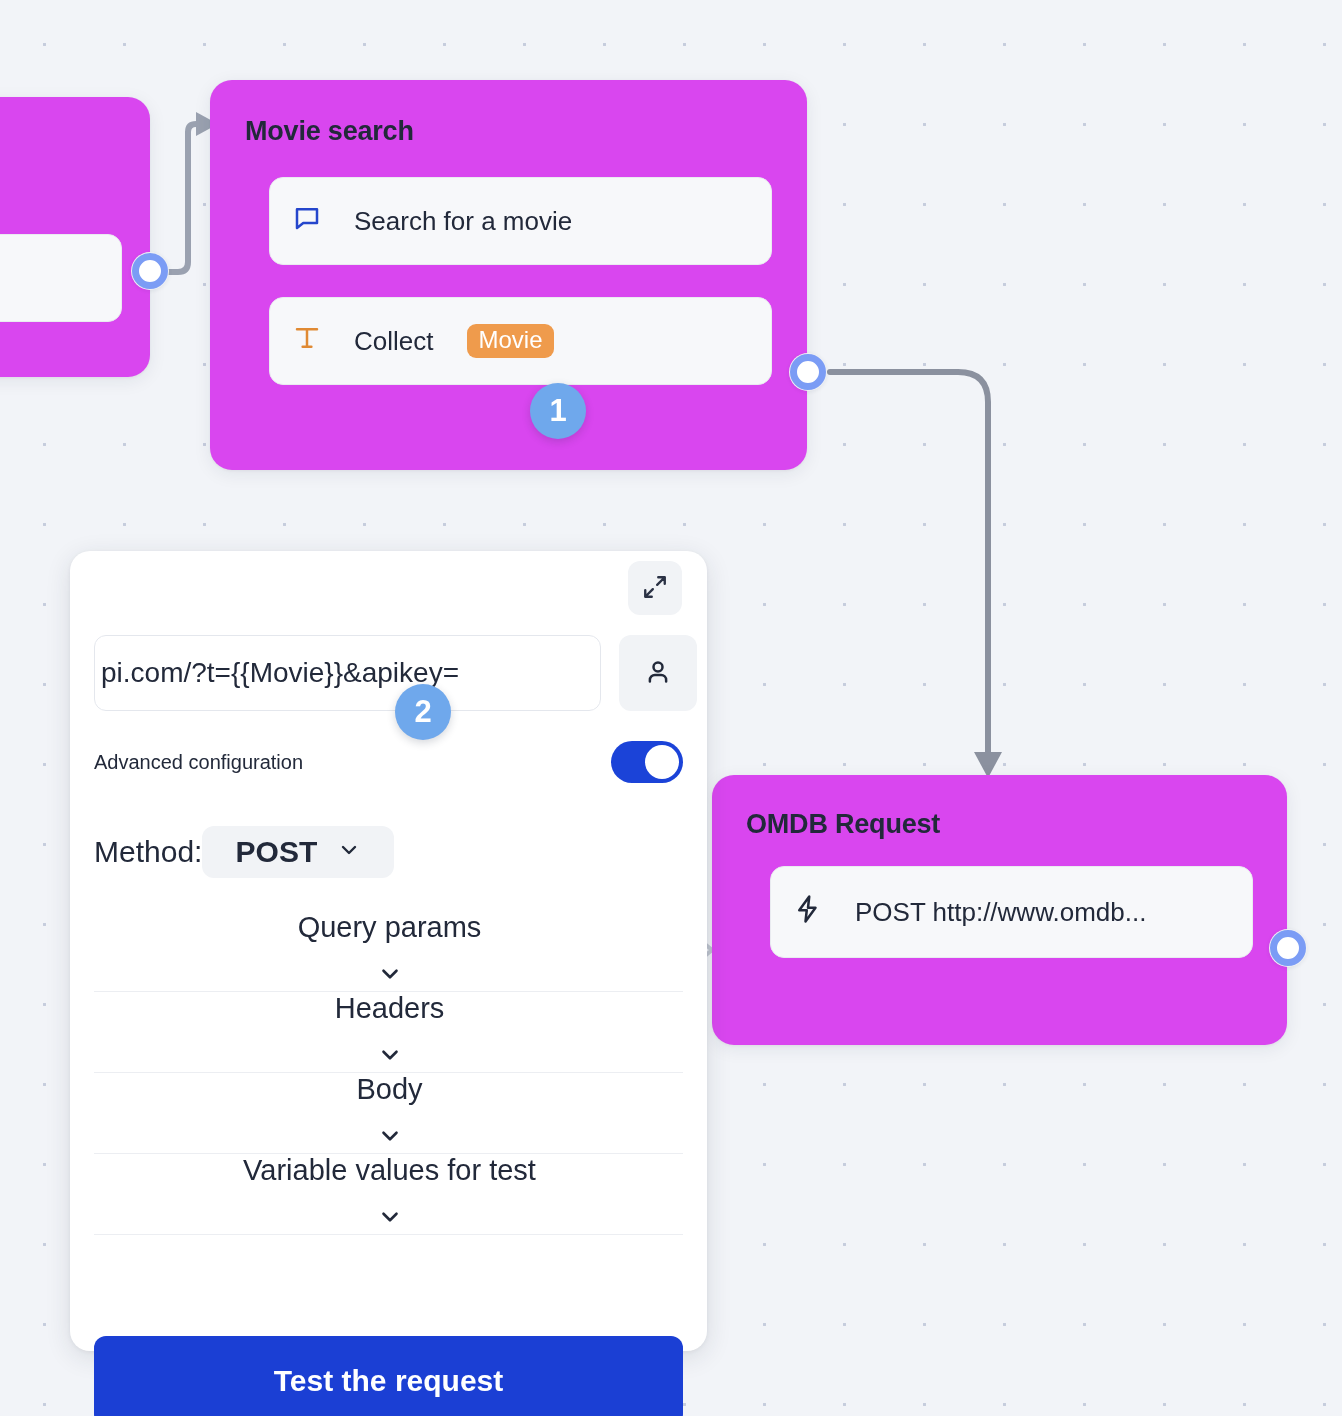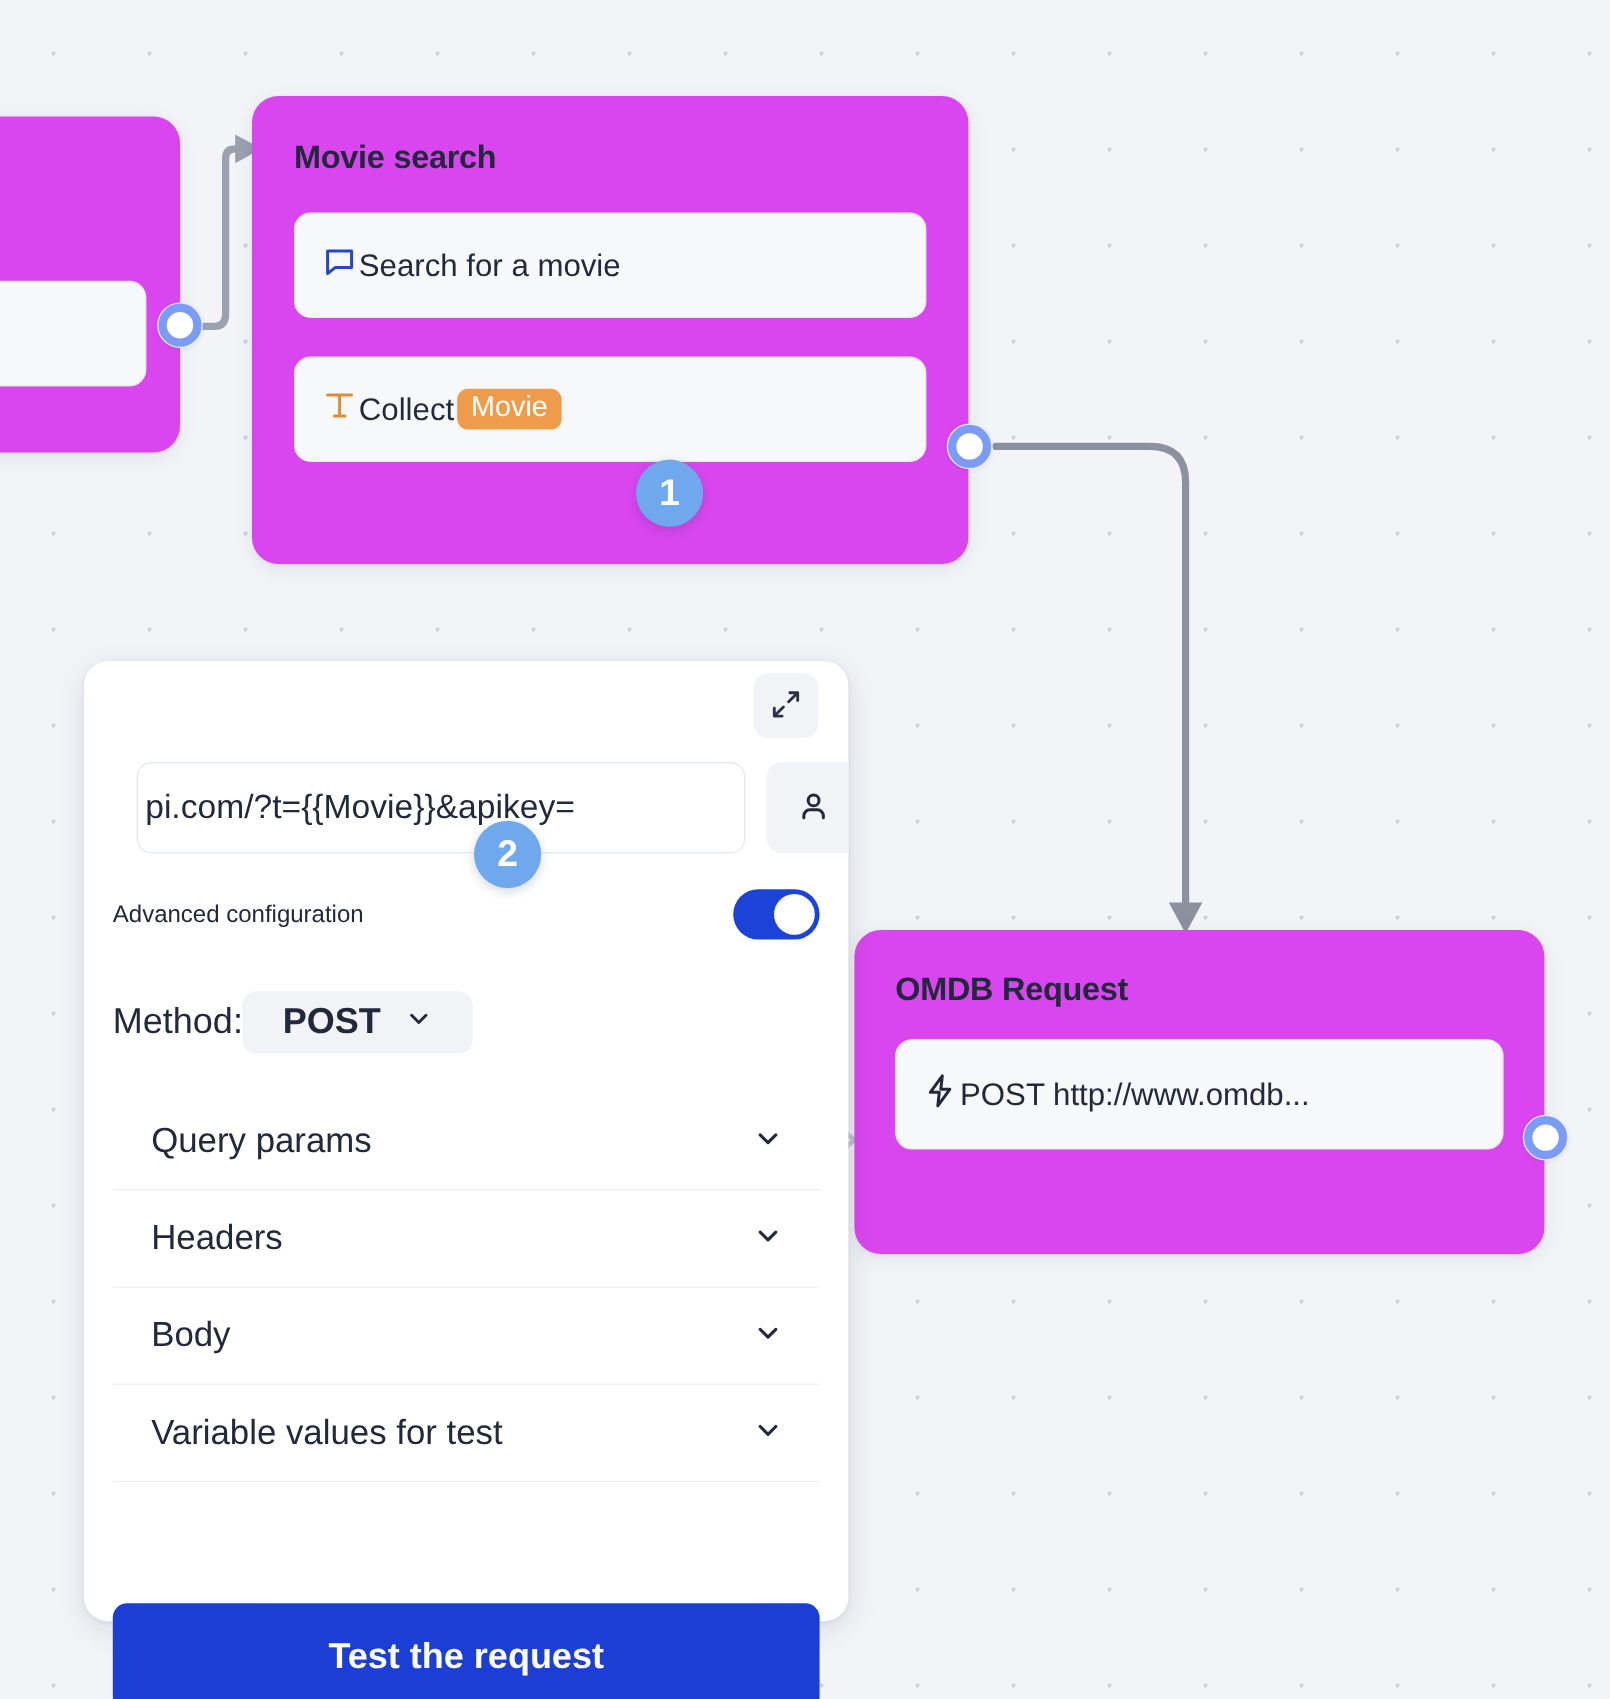--- a/index.html
+++ b/index.html
@@ -45,28 +45,29 @@
   .node-title {
     font-size: 27px;
     font-weight: 700;
     color: #22293a;
     letter-spacing: -0.2px;
   }
 
   .node-row {
     display: flex;
     align-items: center;
-    gap: 1px;
+    gap: 32px;
     background: #f7f8fa;
     border: 1px solid #e9ebf0;
     border-radius: 14px;
     height: 88px;
     padding: 0 22px;
     font-size: 26px;
     color: #22293a;
+    margin-left: 24px;
   }
 
   .node-row .row-label { white-space: nowrap; }
 
   
   #node-partial {
     left: -170px;
     top: 97px;
     width: 320px;
     height: 280px;
@@ -168,21 +169,20 @@
     border: none;
     cursor: pointer;
   }
 
   .url-row {
     position: absolute;
     left: 24px;
     top: 84px;
     display: flex;
     gap: 18px;
-    margin-left: 20px;
   }
   .url-input {
     width: 507px;
     height: 76px;
     border: 1px solid #e4e7ed;
     border-radius: 12px;
     background: #ffffff;
     font-family: "Liberation Sans", sans-serif;
     font-size: 28px;
     color: #22293a;
@@ -274,20 +274,21 @@
     width: 589px;
   }
   .acc-item {
     height: 81px;
     display: flex;
     align-items: center;
     justify-content: space-between;
     border-bottom: 1px solid #eceef2;
     cursor: pointer;
     padding: 0 30px 0 32px;
+    flex-direction: column;
   }
   .acc-label { font-size: 29px; color: #22293a; }
 
   #test-btn {
     position: absolute;
     left: 94px;
     top: 1336px;
     width: 589px;
     height: 90px;
     background: #1b3fd4;

